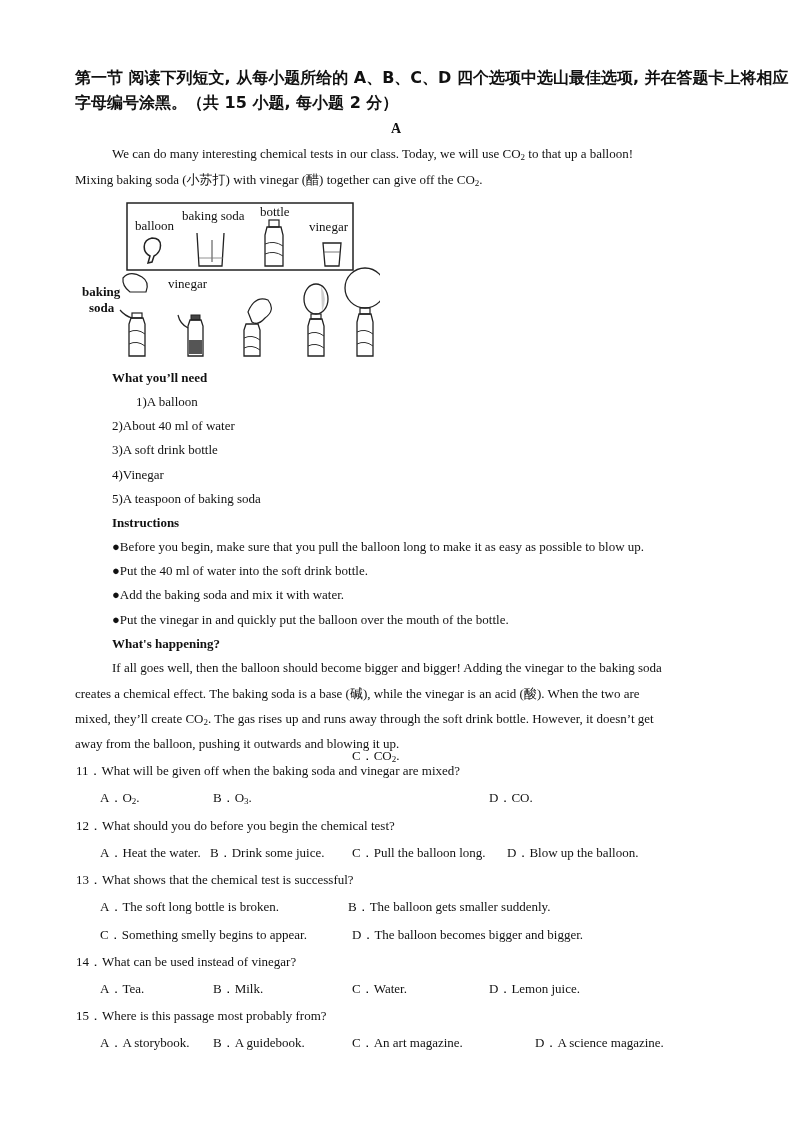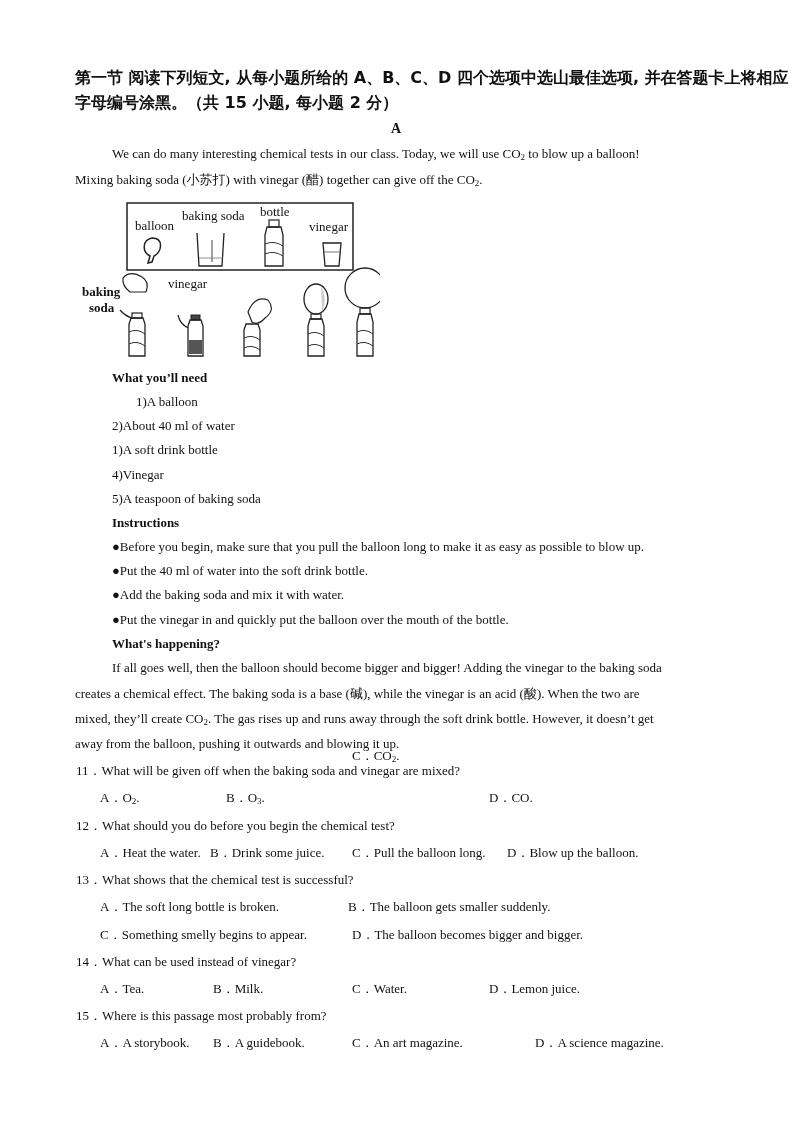--- a/index.html
+++ b/index.html
@@ -15,21 +15,21 @@
   .opt { position: absolute; white-space: nowrap; }
 </style>
 </head>
 <body>
 
 <div class="line cn" style="top:68px;">第一节 阅读下列短文, 从每小题所给的 A、B、C、D 四个选项中选山最佳选项, 并在答题卡上将相应</div>
 <div class="line cn" style="top:93px;">字母编号涂黑。（共 15 小题, 每小题 2 分）</div>
 <div class="abs bold" style="left:391px; top:121px; font-size:14px;">A</div>
 
 <div class="abs" style="left:112px; top:146px;">
-  <span>We can do many interesting  chemical tests in our class. Today, we will use CO</span><sub>2</sub><span> to blow up a balloon!</span>
+  <span>We can do many interesting  chemical tests in our class. Today, we will use CO</span><sub>2</sub><span> to that up a balloon!</span>
 </div>
 <div class="abs" style="left:75px; top:171px;">
   <span>Mixing baking soda (小苏打) with vinegar (醋) together can give off the CO</span><sub>2</sub><span>.</span>
 </div>
 
 <div class="figure">
   <svg width="300" height="160" viewBox="0 0 300 160" xmlns="http://www.w3.org/2000/svg" font-family="Liberation Serif, serif">
 
     <rect x="47" y="3" width="226" height="67" fill="none" stroke="#222" stroke-width="1.5"></rect>
     <text x="55" y="30" font-size="13" fill="#111">balloon</text>
@@ -78,41 +78,41 @@
     <ellipse cx="285" cy="88" rx="20" ry="20" fill="none" stroke="#222" stroke-width="1.3"></ellipse>
     <rect x="280" y="108" width="10" height="6" fill="none" stroke="#222" stroke-width="1.2"></rect>
     <path d="M279 114 L277 122 L277 156 L293 156 L293 122 L291 114 Z" fill="none" stroke="#222" stroke-width="1.3"></path>
     <path d="M277 132 Q285 128 293 134 M277 144 Q285 140 293 146" fill="none" stroke="#333" stroke-width="1"></path>
   </svg>
 </div>
 
 <div class="abs bold" style="left:112px; top:370px;">What you’ll need</div>
 <div class="abs" style="left:112px; top:394px;margin-left:24px;">1)A balloon</div>
 <div class="abs" style="left:112px; top:418px;">2)About 40 ml of water</div>
-<div class="abs" style="left:112px; top:442px;">1)A soft drink bottle</div>
+<div class="abs" style="left:112px; top:442px;">3)A soft drink bottle</div>
 <div class="abs" style="left:112px; top:467px;">4)Vinegar</div>
 <div class="abs" style="left:112px; top:491px;">5)A teaspoon of baking soda</div>
 
 <div class="abs bold" style="left:112px; top:515px;">Instructions</div>
 <div class="abs" style="left:112px; top:539px;">●Before you begin, make sure that you pull  the balloon  long to make it as easy as possible to blow up.</div>
 <div class="abs" style="left:112px; top:563px;">●Put the 40 ml of water into the soft drink bottle.</div>
 <div class="abs" style="left:112px; top:587px;">●Add the baking soda and mix it with water.</div>
 <div class="abs" style="left:112px; top:612px;">●Put the vinegar in and quickly put the balloon  over the mouth of the bottle.</div>
 
 <div class="abs bold" style="left:112px; top:636px;">What's happening?</div>
 <div class="abs" style="left:112px; top:660px;">If all goes well, then the balloon should become bigger and bigger! Adding the vinegar to the baking soda</div>
 <div class="abs" style="left:75px; top:685px;">creates a chemical effect. The baking soda is a base (碱), while the vinegar is an acid (酸). When the two are</div>
 <div class="abs" style="left:75px; top:711px;">
   <span>mixed, they’ll create CO</span><sub>2</sub><span>. The gas rises up and runs away through the soft drink bottle. However, it doesn’t get</span>
 </div>
 <div class="abs" style="left:75px; top:736px;">away from the balloon, pushing it outwards and blowing it up.</div>
 
 <div class="q" style="top:762px;">11．What will be given off when the baking soda and vinegar are mixed?</div>
 <div class="opt" style="left:100px; top:789px;"><span>A．O</span><sub>2</sub><span>.</span></div>
-<div class="opt" style="left:226px; top:789px;"><span>B．O</span><sub>3</sub><span>.</span></div>
+<div class="opt" style="left:213px; top:789px;"><span>B．O</span><sub>3</sub><span>.</span></div>
 <div class="opt" style="left:352px; top:747px;"><span>C．CO</span><sub>2</sub><span>.</span></div>
 <div class="opt" style="left:489px; top:789px;"><span>D．CO.</span></div>
 
 <div class="q" style="top:817px;">12．What should you do before you begin the chemical test?</div>
 <div class="opt" style="left:100px; top:844px;">A．Heat the water.</div>
 <div class="opt" style="left:210px; top:844px;">B．Drink some juice.</div>
 <div class="opt" style="left:352px; top:844px;">C．Pull the balloon long.</div>
 <div class="opt" style="left:507px; top:844px;">D．Blow up the balloon.</div>
 
 <div class="q" style="top:871px;">13．What shows that the chemical test is successful?</div>

